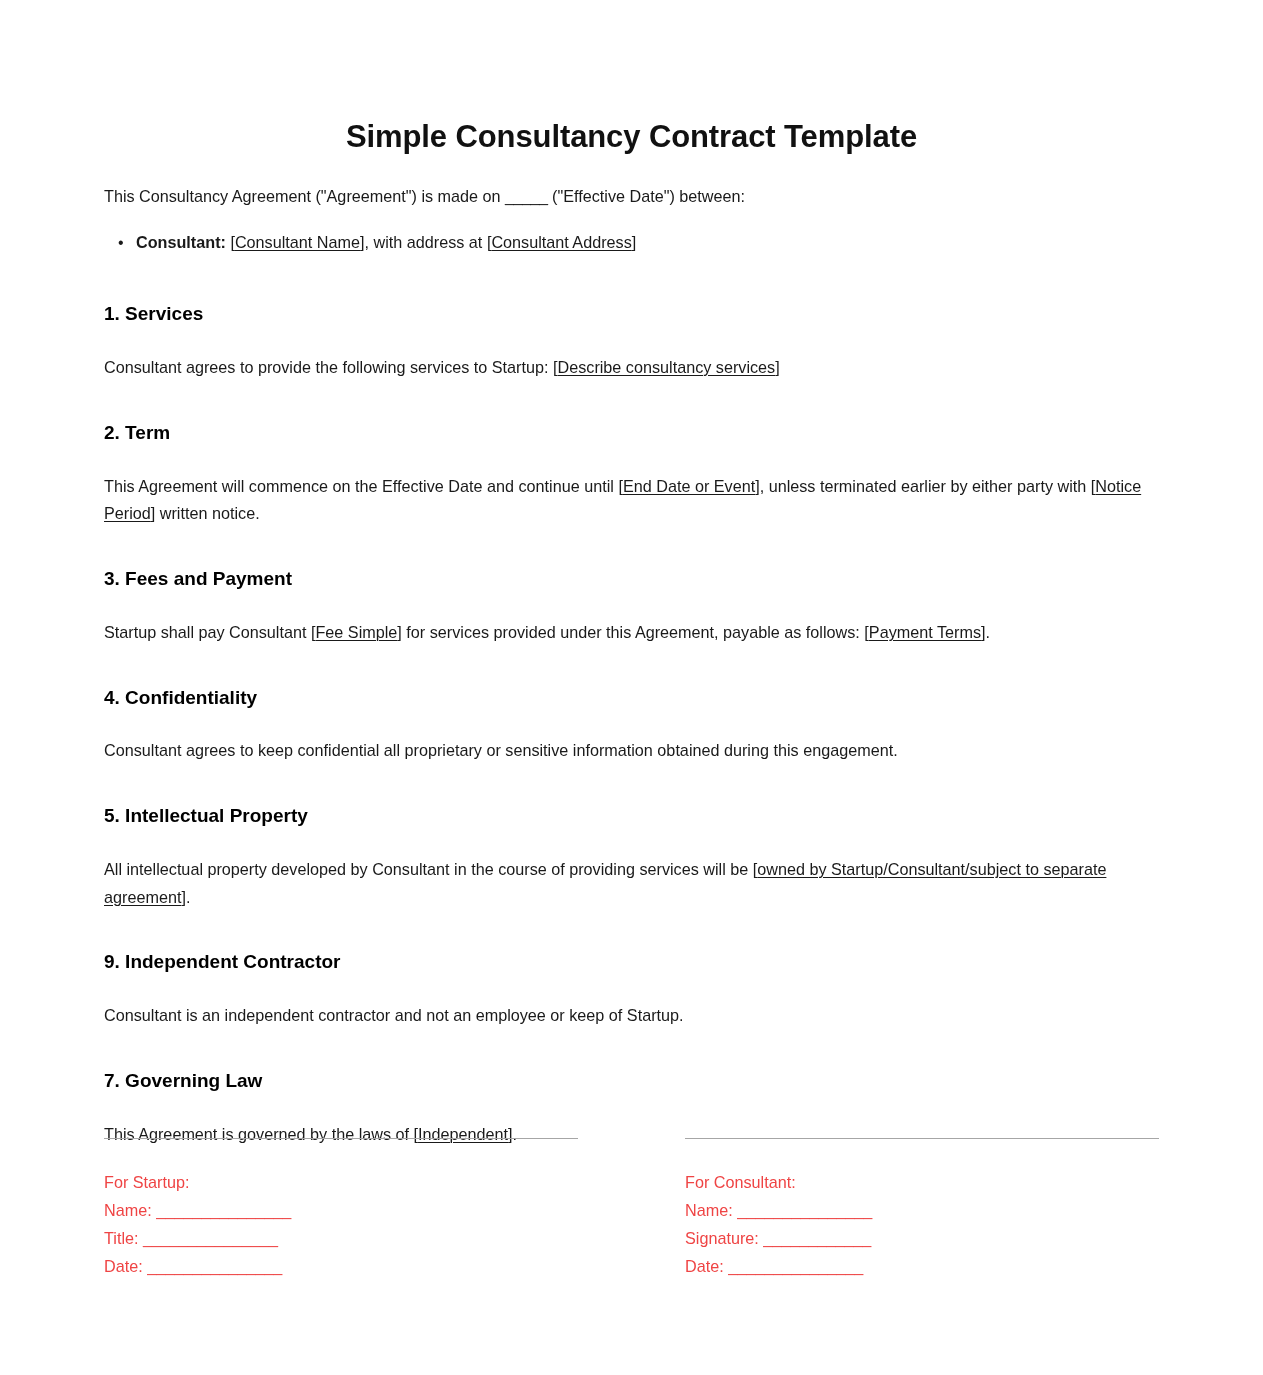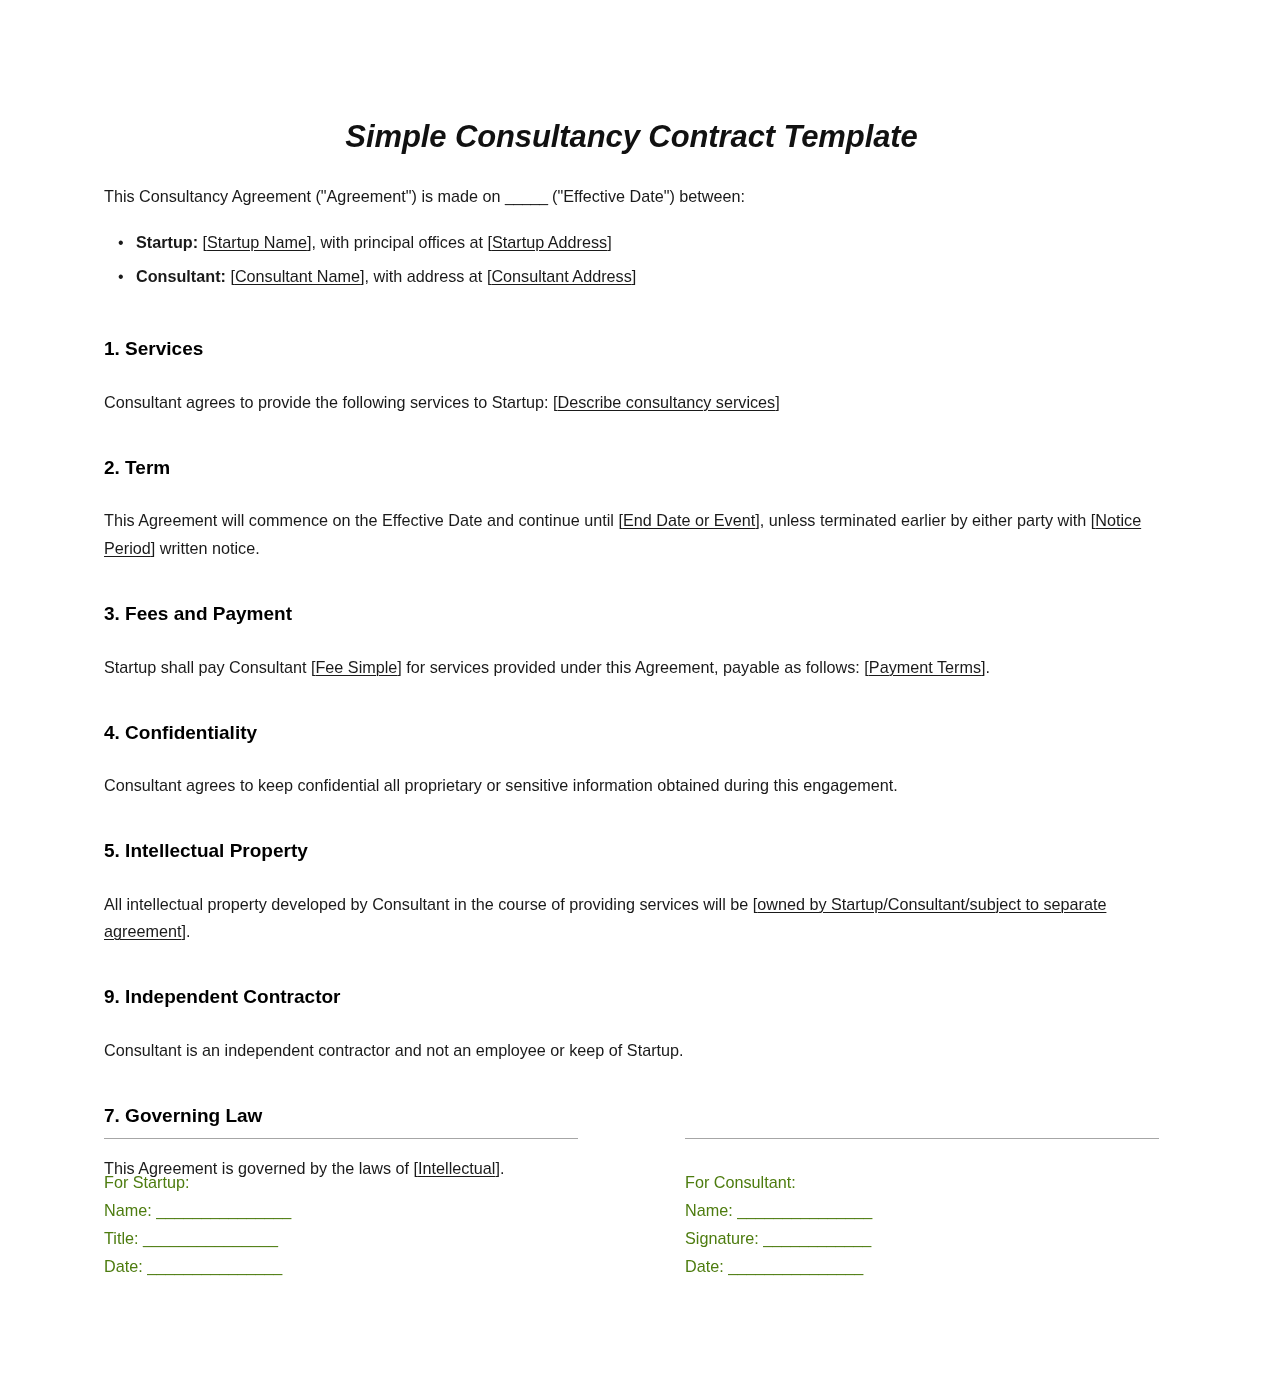--- a/index.html
+++ b/index.html
@@ -33,21 +33,20 @@
 
   .doc-title {
     margin: 0;
     padding-top: 118px;
     font-size: 31px;
     font-weight: bold;
     text-align: center;
     letter-spacing: -0.1px;
     line-height: 1.25;
     color: #111111;
-    font-style: italic;
   }
 
   p.para {
     margin: 0;
     padding-top: 26px;
     font-size: 16.2px;
     line-height: 1.72;
     color: #1a1a1a;
   }
 
@@ -103,41 +102,38 @@
   }
   .sig-col { width: 474px; }
   .sig-rule {
     height: 0;
     border-top: 1px solid #a6a6a6;
     margin: 0 0 30px 0;
   }
   .sig-line {
     font-size: 16.2px;
     line-height: 1.72;
-    color: #4d7c0f;
+    color: #ef4444;
     white-space: pre;
   }
 </style>
 </head>
 <body>
 
 <div class="page">
 
   <div class="doc">
 
     <h1 class="doc-title">Simple Consultancy Contract Template</h1>
 
     <p class="para intro-para">
       <span>This Consultancy Agreement ("Agreement") is made on </span><span class="blank-inline">_____</span><span> ("Effective Date") between:</span>
     </p>
 
     <ul class="parties">
-      <li>
-        <span class="role">Startup:</span><span> [</span><span class="fill">Startup Name</span><span>]</span><span>, with principal offices at </span><span>[</span><span class="fill">Startup Address</span><span>]</span>
-      </li>
       <li>
         <span class="role">Consultant:</span><span> [</span><span class="fill">Consultant Name</span><span>]</span><span>, with address at </span><span>[</span><span class="fill">Consultant Address</span><span>]</span>
       </li>
     </ul>
 
     <h2 class="section-heading">1. Services</h2>
     <p class="para"><span>Consultant agrees to provide the following services to Startup: [</span><span class="fill">Describe consultancy services</span><span>]</span></p>
 
     <h2 class="section-heading">2. Term</h2>
     <p class="para"><span>This Agreement will commence on the Effective Date and continue until [</span><span class="fill">End Date or Event</span><span>], unless terminated earlier by either party with [</span><span class="fill">Notice Period</span><span>] written notice.</span></p>
@@ -148,21 +144,21 @@
     <h2 class="section-heading">4. Confidentiality</h2>
     <p class="para"><span>Consultant agrees to keep confidential all proprietary or sensitive information obtained during this engagement.</span></p>
 
     <h2 class="section-heading">5. Intellectual Property</h2>
     <p class="para"><span>All intellectual property developed by Consultant in the course of providing services will be [</span><span class="fill">owned by Startup/Consultant/subject to separate agreement</span><span>].</span></p>
 
     <h2 class="section-heading">9. Independent Contractor</h2>
     <p class="para"><span>Consultant is an independent contractor and not an employee or keep of Startup.</span></p>
 
     <h2 class="section-heading">7. Governing Law</h2>
-    <p class="para"><span>This Agreement is governed by the laws of [</span><span class="fill">Intellectual</span><span>].</span></p>
+    <p class="para"><span>This Agreement is governed by the laws of [</span><span class="fill">Independent</span><span>].</span></p>
 
   </div>
 
   <div class="sig-wrap">
 
     <div class="sig-col">
       <div class="sig-rule"></div>
       <div class="sig-line">For Startup:</div>
       <div class="sig-line">Name: _______________</div>
       <div class="sig-line">Title: _______________</div>

